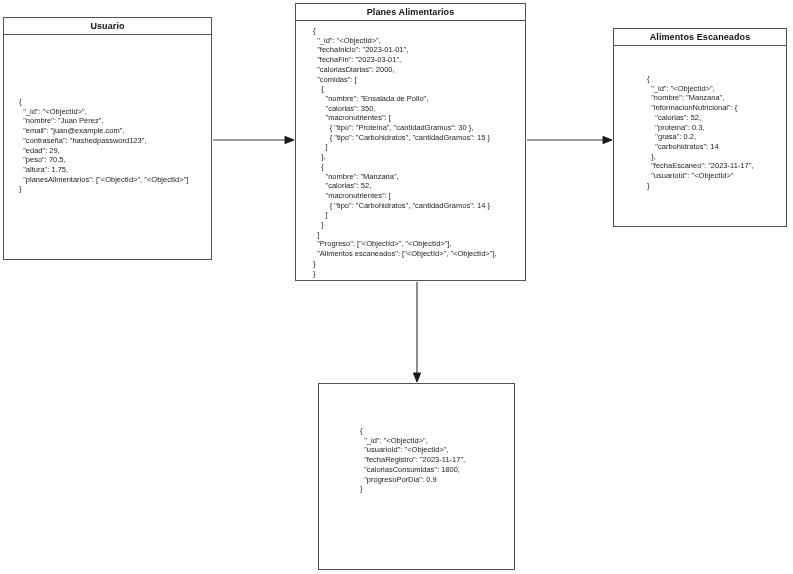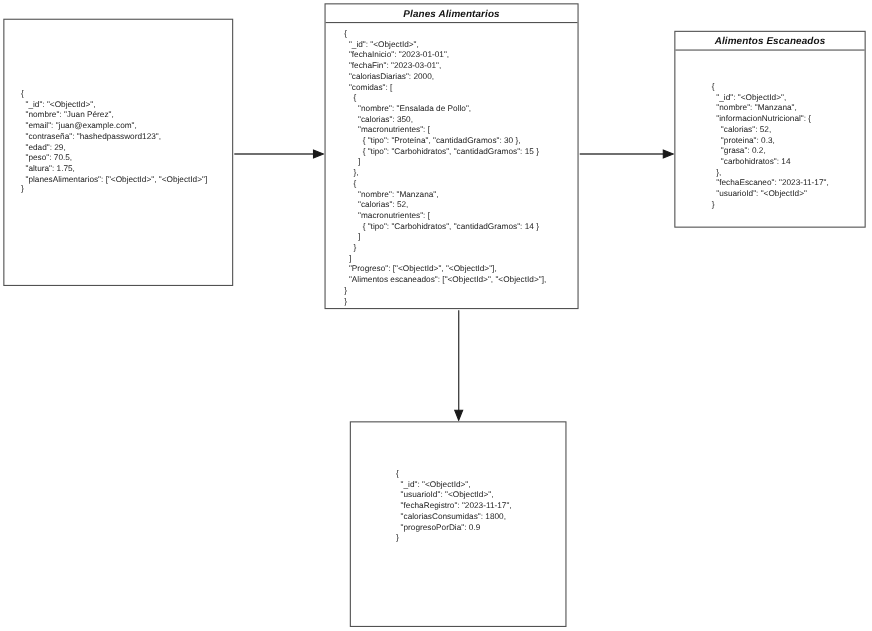--- a/index.html
+++ b/index.html
@@ -21,35 +21,34 @@
   }
   .entity-title {
     height: 17px;
     line-height: 17px;
     border-bottom: 1.3px solid #525252;
     text-align: center;
     font-size: 9px;
     font-weight: bold;
     color: #111111;
     letter-spacing: 0.1px;
-    font-style: italic;
   }
   .entity-body {
     font-family: "Liberation Sans", sans-serif;
     font-size: 7.5px;
     line-height: 9.7px;
     color: #1c1c1c;
     white-space: pre;
     overflow: hidden;
   }
   #box-usuario   { left: 3px;   top: 17px;  width: 209px; height: 243px; }
   #box-usuario .entity-body   { padding: 62px 0 0 15px; }
   #box-planes    { left: 295px; top: 3px;   width: 231px; height: 278px; }
   #box-planes .entity-body    { padding: 5px 0 0 17px; }
-  #box-alimentos { left: 613px; top: 28px;  width: 174px; height: 179px; }
+  #box-alimentos { left: 613px; top: 28px;  width: 174px; height: 199px; }
   #box-alimentos .entity-body { padding: 28px 0 0 33px; }
   #box-progreso  { left: 318px; top: 383px; width: 197px; height: 187px; }
   #box-progreso .entity-body  { padding: 42px 0 0 41px; }
 </style>
 </head>
 <body>
 
 <div class="canvas">
 
   <svg class="connectors" width="793" height="574" viewBox="0 0 793 574" xmlns="http://www.w3.org/2000/svg">
@@ -61,20 +60,21 @@
       <line x1="527" y1="140" x2="604" y2="140"></line>
       <polygon points="612,140 603,136.4 603,143.6"></polygon>
     </g>
     <g>
       <line x1="417" y1="282" x2="417" y2="374"></line>
       <polygon points="417,382 413.4,373 420.6,373"></polygon>
     </g>
   </svg>
 
   <div class="entity" id="box-usuario">
+    <div class="entity-title">Usuario</div>
     <pre class="entity-body">{
   "_id": "&lt;ObjectId&gt;",
   "nombre": "Juan Pérez",
   "email": "juan@example.com",
   "contraseña": "hashedpassword123",
   "edad": 29,
   "peso": 70.5,
   "altura": 1.75,
   "planesAlimentarios": ["&lt;ObjectId&gt;", "&lt;ObjectId&gt;"]
 }</pre>

